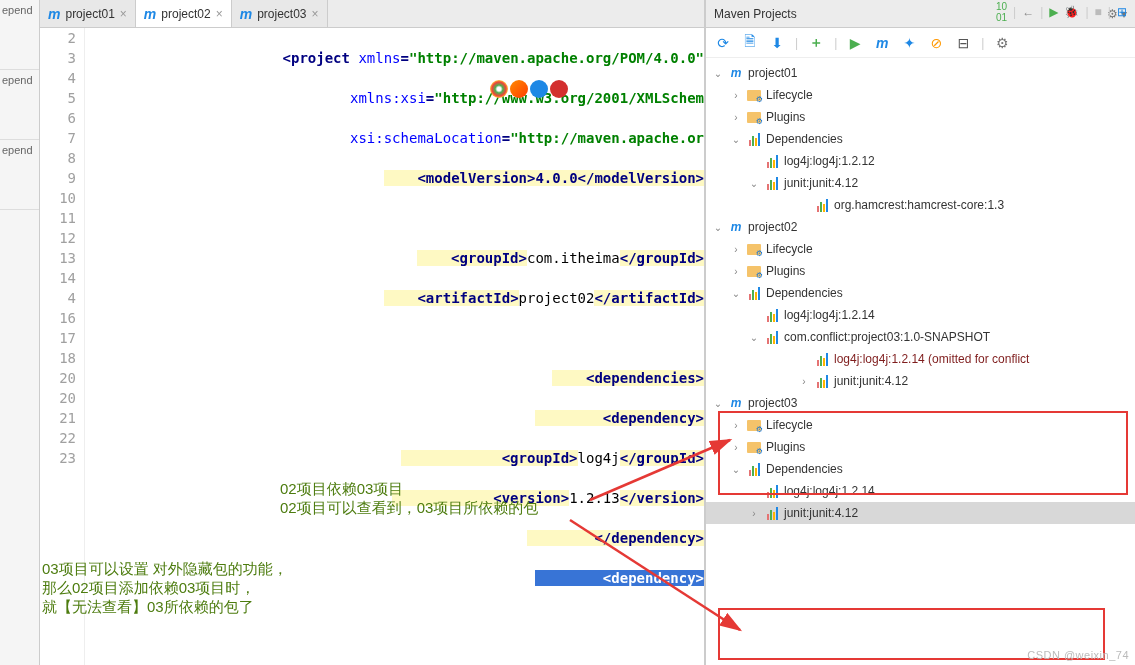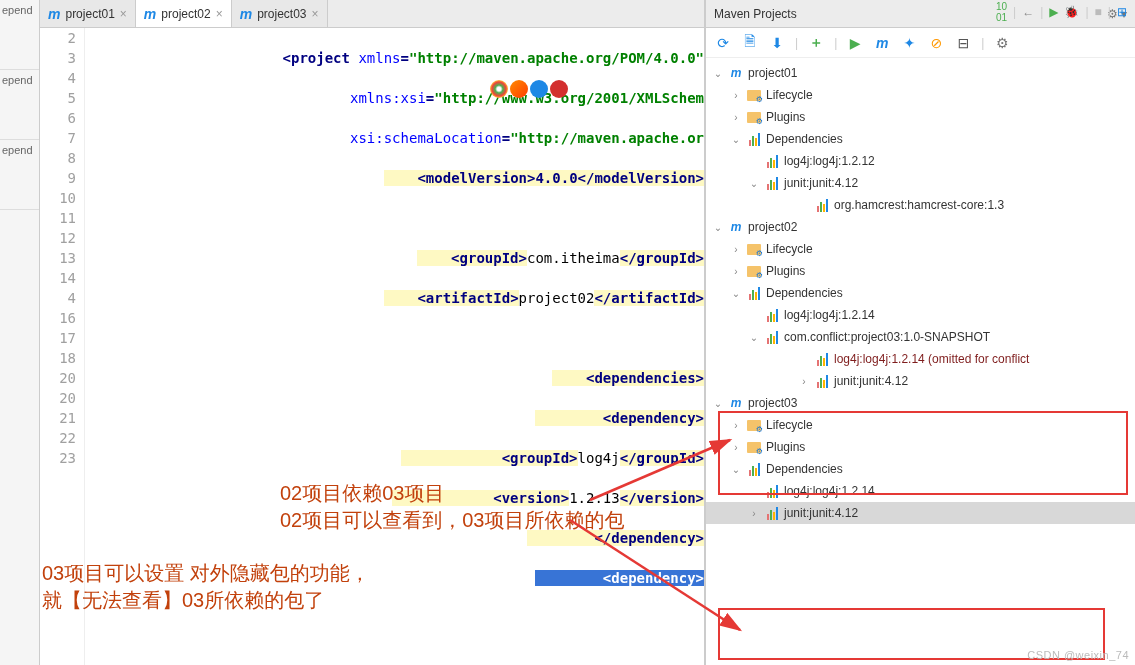--- a/index.html
+++ b/index.html
@@ -32,21 +32,21 @@
 .node { display: flex; align-items: center; height: 22px; gap: 4px; }
 .indent0 { padding-left: 6px; } .indent1 { padding-left: 24px; } .indent2 { padding-left: 42px; } .indent3 { padding-left: 92px; }
 .arrow { width: 12px; color: #888; font-size: 10px; text-align: center; }
 .nic { width: 16px; height: 16px; display: flex; align-items:center; justify-content:center; }
 .bars { display: flex; gap: 1px; align-items: flex-end; height: 13px; }
 .bars span { width: 2px; }
 .b1 { height: 6px; background: #e57373; } .b2 { height: 10px; background: #4caf50; } .b3 { height: 8px; background: #ffb300; } .b4 { height: 13px; background: #1e88e5; }
 .folder { width: 14px; height: 11px; background: #f5c36a; border-radius: 1px; position: relative; }
 .folder-gear::after { content:"⚙"; position:absolute; font-size:8px; right:-2px; bottom:-3px; color:#1976d2;}
 .redbox { position: absolute; border: 2px solid #e53935; pointer-events: none; }
-.anno { position: absolute; color: #c2410c; font-family: "Microsoft YaHei", sans-serif; font-size: 20px; white-space: nowrap; }
+.anno { position: absolute; color: #4d7c0f; font-family: "Microsoft YaHei", sans-serif; font-size: 15px; white-space: nowrap; }
 .arrow-line { position: absolute; pointer-events: none; }
 .top-tb { position:absolute; top:0; right:0; height:24px; display:flex; gap:6px; align-items:center; padding-right:8px;}
 .gear-ic { color:#777;}
 .watermark { position:absolute; right:6px; bottom:4px; color:#bbb; font-size:11px; letter-spacing:0.5px;}
 .circles { position:absolute; top:80px; left:490px; display:flex; gap:2px;}
 .circles span{ width:18px;height:18px;border-radius:50%; display:inline-block;}
 .node-sel { background:#d8d8d8; }
 </style>
 </head>
 <body>
@@ -382,20 +382,21 @@
   <span style="color:#ccc">|</span>
   <span style="color:#1e88e5">⊞</span>
 </div>
 
 <div class="anno" style="top:480px; left:280px;">
   <div>02项目依赖03项目</div>
   <div>02项目可以查看到，03项目所依赖的包</div>
 </div>
 <div class="anno" style="top:560px; left:42px;">
   <div>03项目可以设置  对外隐藏包的功能，</div>
+  <div>那么02项目添加依赖03项目时，</div>
   <div>就【无法查看】03所依赖的包了</div>
 </div>
 
 <div class="redbox" style="top:411px; left:718px; width:410px; height:84px;"></div>
 <div class="redbox" style="top:608px; left:718px; width:387px; height:52px;"></div>
 
 <svg class="arrow-line" style="top:430px;left:580px;" width="170" height="80">
   <defs>
       <marker id="ah1" markerWidth="10" markerHeight="10" refX="8" refY="3" orient="auto">
         <path d="M0,0 L0,6 L9,3 z" fill="#e53935"></path>

